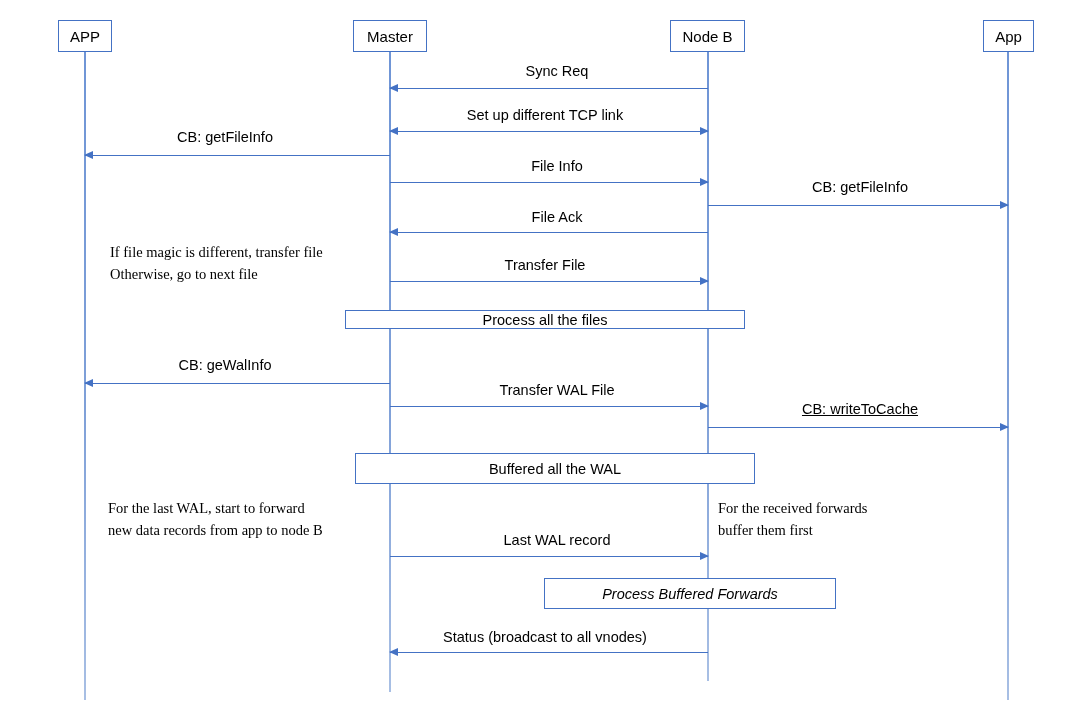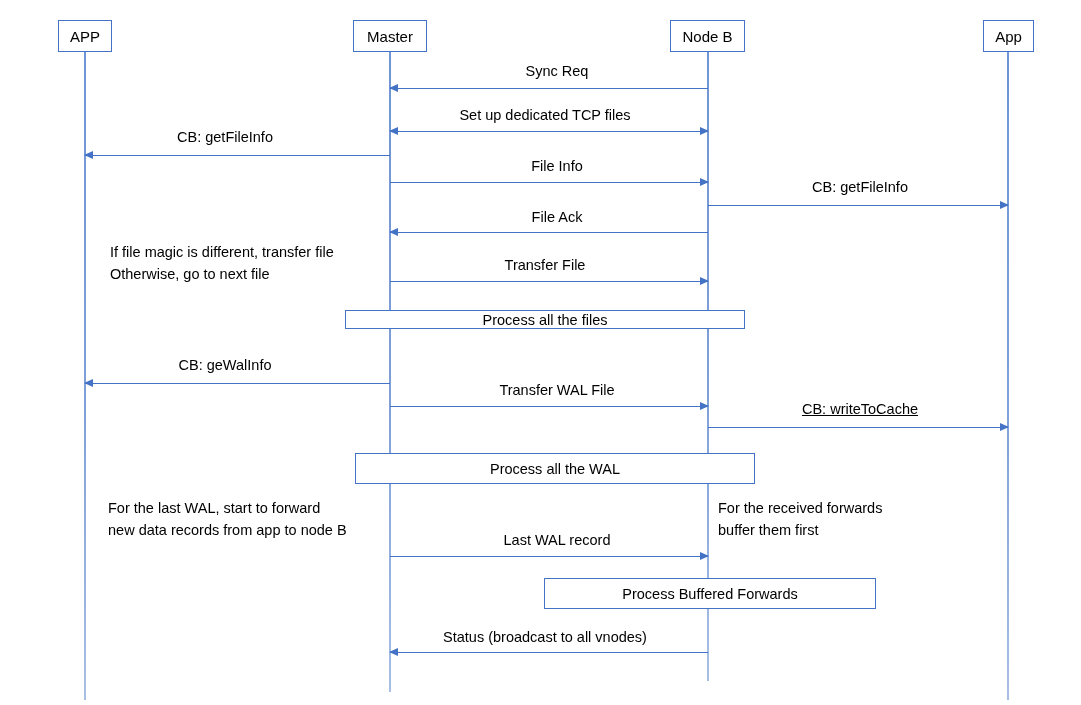--- a/index.html
+++ b/index.html
@@ -67,20 +67,21 @@
     white-space: nowrap;
     line-height: 1.25;
     transform: translateX(-50%);
   }
   .note {
     position: absolute;
     font-size: 14.5px;
     color: #000000;
     line-height: 1.55;
     white-space: pre-line;
+    font-family: Liberation Serif, serif;
   }
   .act-box {
     position: absolute;
     box-sizing: border-box;
     border: 1.8px solid #4472c4;
     background: #ffffff;
     display: flex;
     align-items: center;
     justify-content: center;
     font-size: 14.5px;
@@ -109,21 +110,21 @@
   </div>
   <div class="lifeline-head" style="left:983px; top:20px; width:51px; height:32px;">
     <span>App</span>
   </div>
 
   <div class="msg-label" style="left:557px; top:62px;">Sync Req</div>
   <div class="msg" style="left:390px; top:88px; width:318px;">
     <span class="arrowhead left"></span>
   </div>
 
-  <div class="msg-label" style="left:545px; top:106px;">Set up dedicated TCP files</div>
+  <div class="msg-label" style="left:545px; top:106px;">Set up different TCP link</div>
   <div class="msg" style="left:390px; top:131px; width:318px;">
     <span class="arrowhead left"></span>
     <span class="arrowhead right"></span>
   </div>
 
   <div class="msg-label" style="left:225px; top:128px;">CB: getFileInfo</div>
   <div class="msg" style="left:85px; top:155px; width:305px;">
     <span class="arrowhead left"></span>
   </div>
 
@@ -163,35 +164,35 @@
   <div class="msg" style="left:390px; top:406px; width:318px;">
     <span class="arrowhead right"></span>
   </div>
 
   <div class="msg-label" style="left:860px; top:400px;text-decoration:underline;">CB: writeToCache</div>
   <div class="msg" style="left:708px; top:427px; width:300px;">
     <span class="arrowhead right"></span>
   </div>
 
   <div class="act-box" style="left:355px; top:453px; width:400px; height:31px;">
-    <span>Process all the WAL</span>
+    <span>Buffered all the WAL</span>
   </div>
 
   <div class="note" style="left:718px; top:497px; width:250px;">For the received forwards
 buffer them first</div>
 
   <div class="note" style="left:108px; top:497px; width:290px;">For the last WAL, start to forward
 new data records from app to node B</div>
 
   <div class="msg-label" style="left:557px; top:531px;">Last WAL record</div>
   <div class="msg" style="left:390px; top:556px; width:318px;">
     <span class="arrowhead right"></span>
   </div>
 
-  <div class="act-box" style="left:544px; top:578px; width:332px; height:31px;">
+  <div class="act-box" style="left:544px; top:578px; width:292px; height:31px;font-style:italic;">
     <span>Process Buffered Forwards</span>
   </div>
 
   <div class="msg-label" style="left:545px; top:628px;text-align:center;">Status (broadcast to all vnodes)</div>
   <div class="msg" style="left:390px; top:652px; width:318px;">
     <span class="arrowhead left"></span>
   </div>
 
 </div>
 

